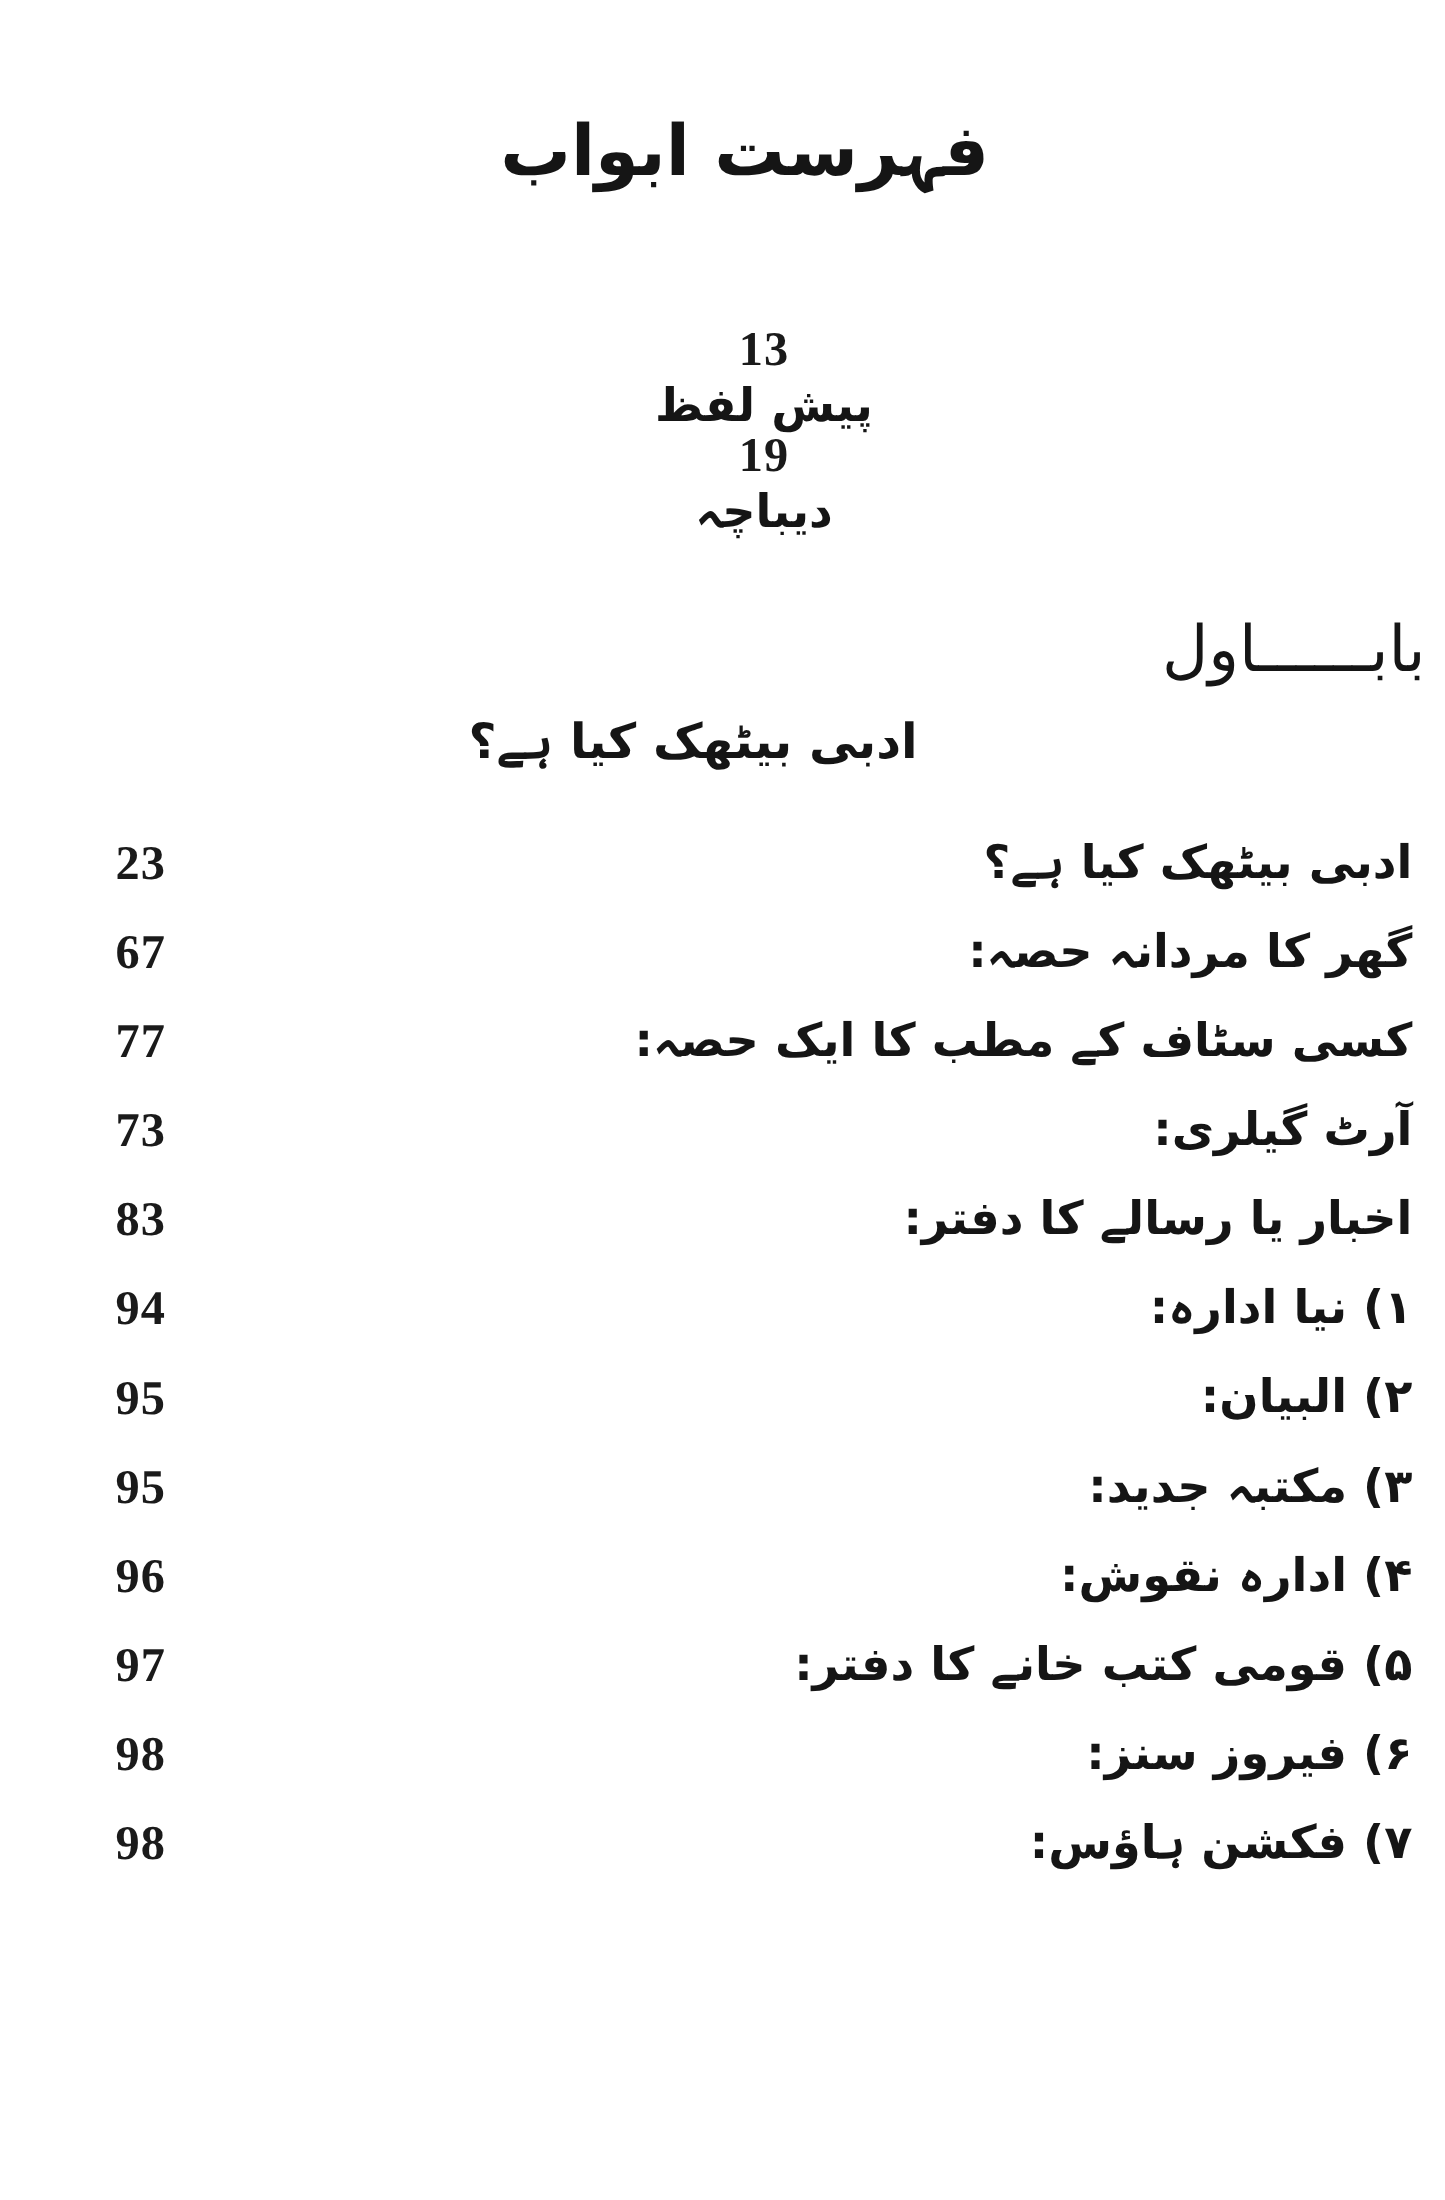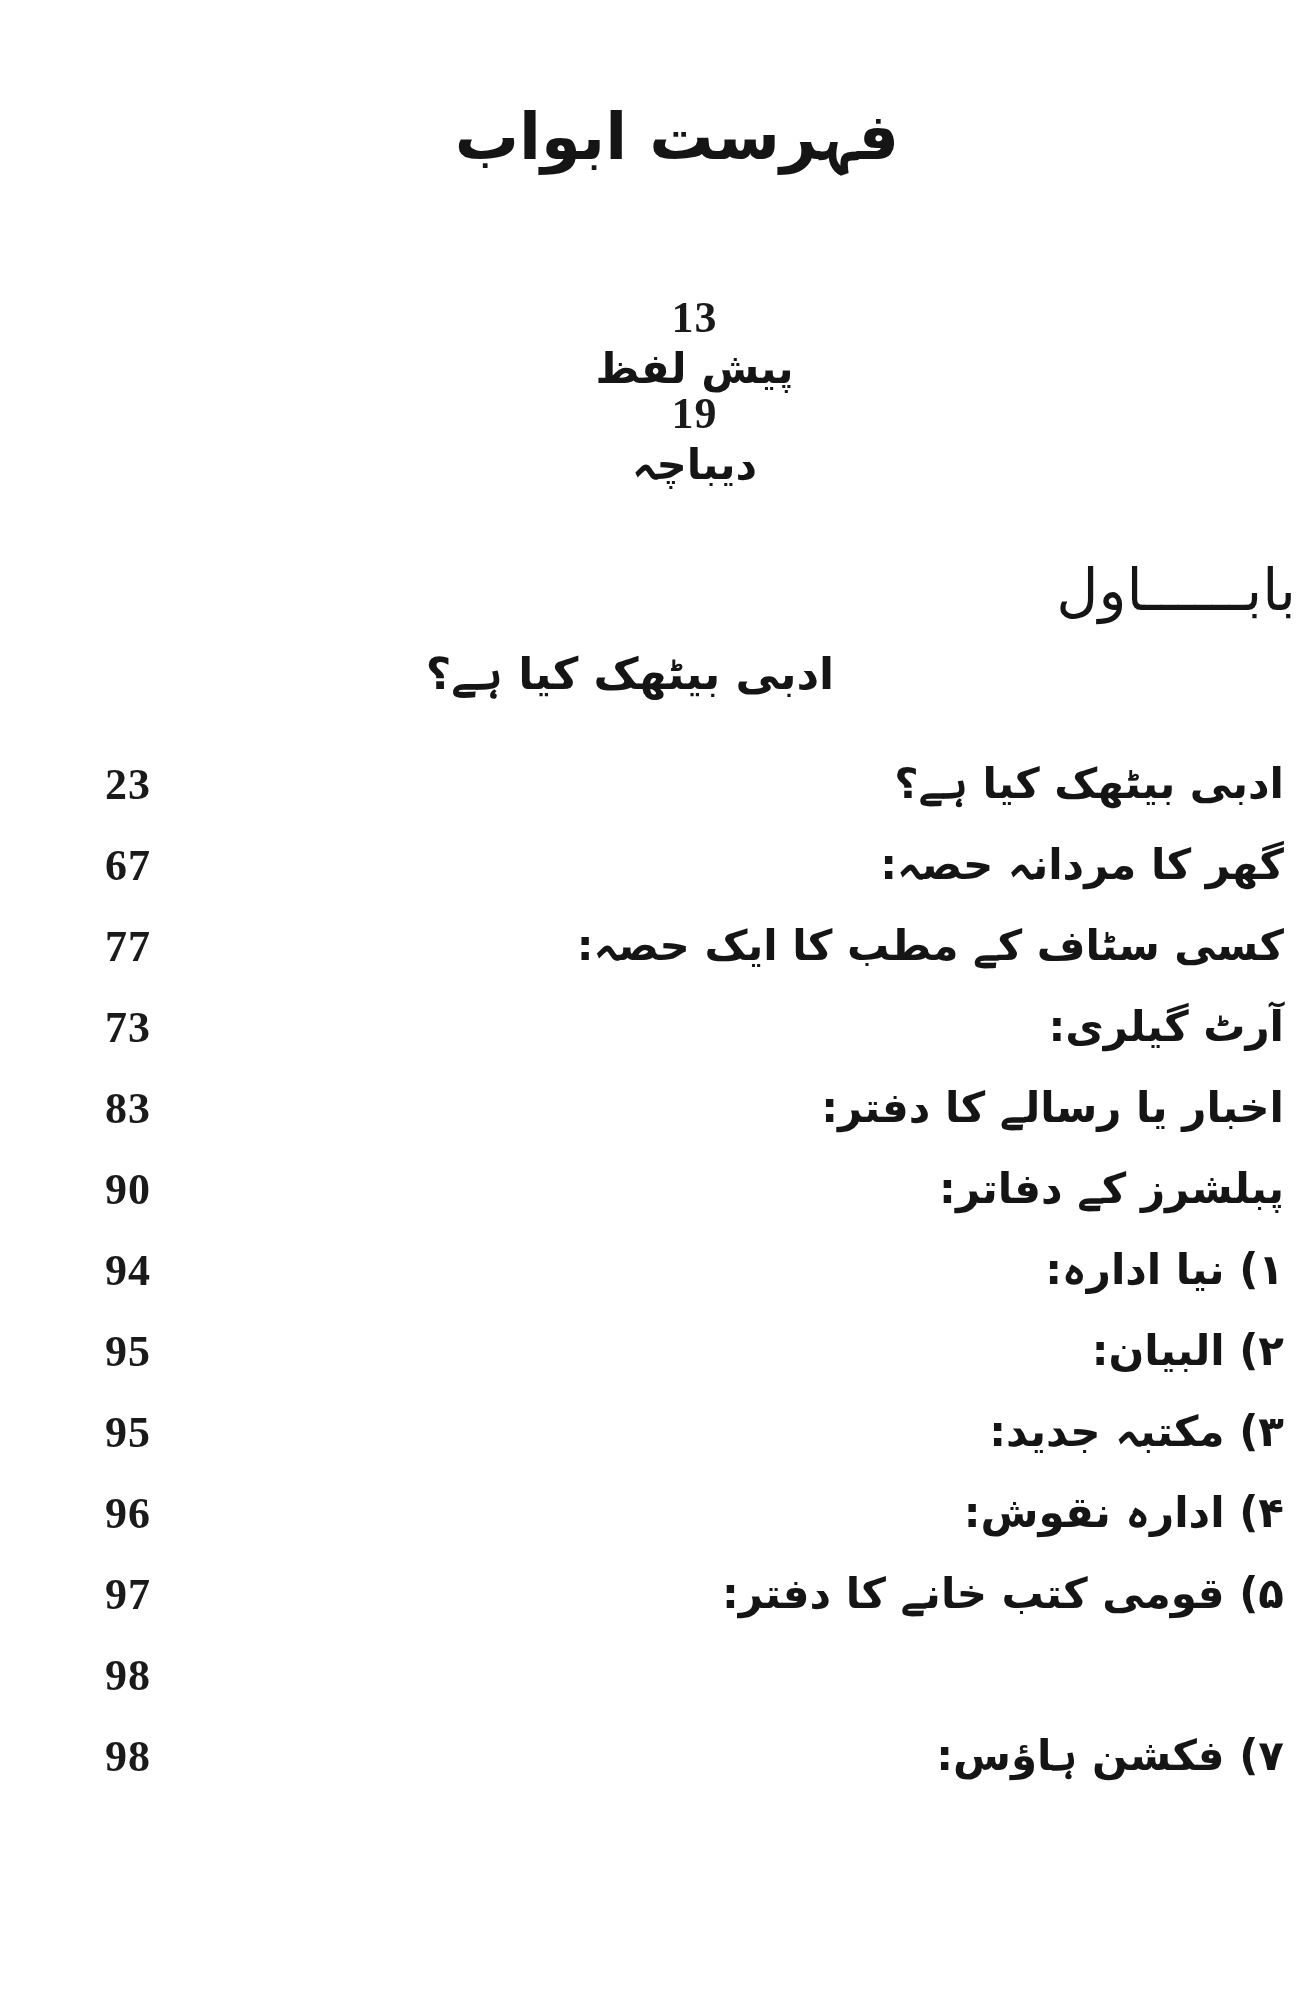--- a/index.html
+++ b/index.html
@@ -115,24 +115,20 @@
   </div>
       <div class="toc-row">
     <span class="page-num">73</span>
     <span class="toc-label" dir="rtl">آرٹ گیلری:</span>
   </div>
       <div class="toc-row">
     <span class="page-num">83</span>
     <span class="toc-label" dir="rtl">اخبار یا رسالے کا دفتر:</span>
   </div>
       <div class="toc-row">
-    <span class="page-num">90</span>
-    <span class="toc-label" dir="rtl">پبلشرز کے دفاتر:</span>
-  </div>
-      <div class="toc-row">
     <span class="page-num">94</span>
     <span class="toc-label" dir="rtl">۱) نیا ادارہ:</span>
   </div>
       <div class="toc-row">
     <span class="page-num">95</span>
     <span class="toc-label" dir="rtl">۲) البیان:</span>
   </div>
       <div class="toc-row">
     <span class="page-num">95</span>
     <span class="toc-label" dir="rtl">۳) مکتبہ جدید:</span>
@@ -140,20 +136,21 @@
       <div class="toc-row">
     <span class="page-num">96</span>
     <span class="toc-label" dir="rtl">۴) ادارہ نقوش:</span>
   </div>
       <div class="toc-row">
     <span class="page-num">97</span>
     <span class="toc-label" dir="rtl">۵) قومی کتب خانے کا دفتر:</span>
   </div>
       <div class="toc-row">
     <span class="page-num">98</span>
+    <span class="toc-label" dir="rtl">۶) فیروز سنز:</span>
   </div>
       <div class="toc-row">
     <span class="page-num">98</span>
     <span class="toc-label" dir="rtl">۷) فکشن ہاؤس:</span>
   </div>
     </div>
 
 </div>
 
 </body></html>

